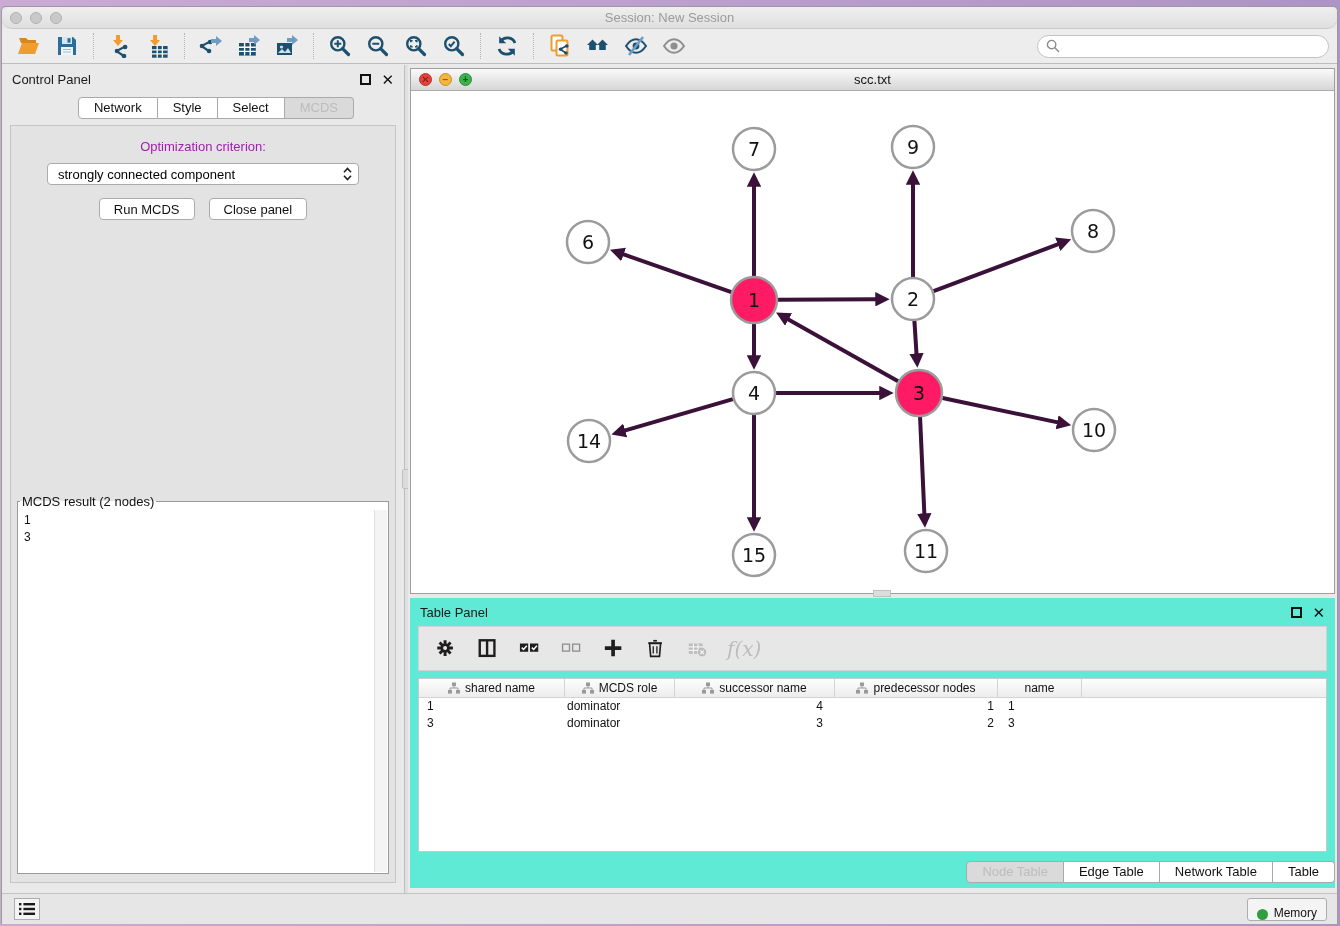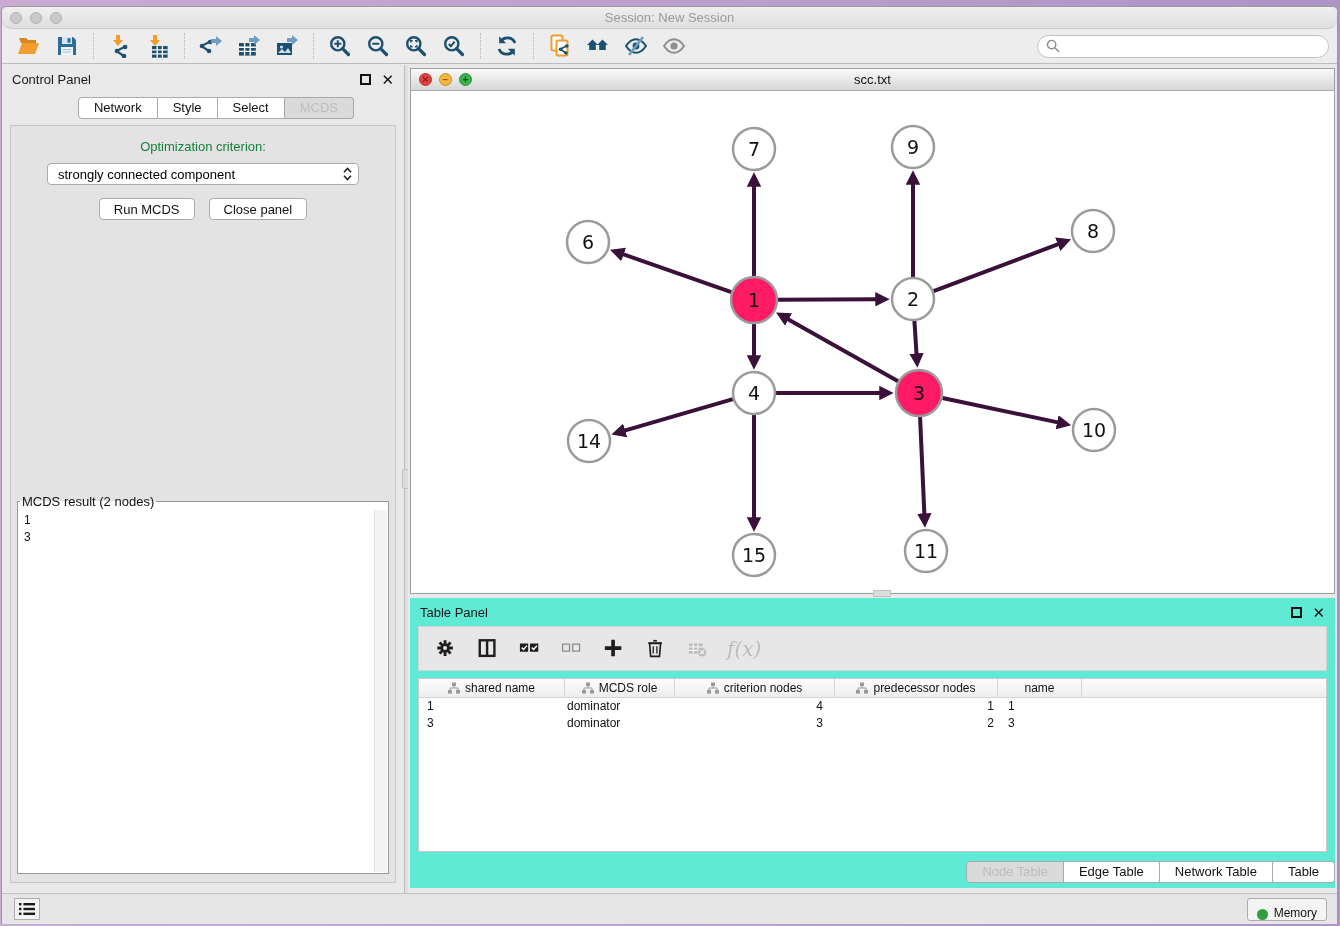--- a/index.html
+++ b/index.html
@@ -46,21 +46,21 @@
   .float-icon { width:11px; height:11px; border:2px solid #111; margin-right:10px; cursor:pointer; }
   .close-icon { font-size:15px; font-weight:bold; color:#111; cursor:pointer; line-height:11px; }
   .tab-row { display:flex; justify-content:center; margin-top:4px;padding-left:26px; }
   .tab { height:22px; line-height:20px; padding:0 15px; font-size:13px; background:#fff;
          border:1px solid #a9a9a9; border-left:none; cursor:pointer; color:#111; }
   .tab:first-child { border-left:1px solid #a9a9a9; border-radius:4px 0 0 4px; }
   .tab:last-child { border-radius:0 4px 4px 0; }
   .tab.active { background:#dadada; color:#bdbdbd; }
   .cp-content { position:absolute; left:8px; right:8px; top:60px; bottom:10px;
                 background:#e3e3e3; border:1px solid #c6c6c6; }
-  .opt-label { text-align:center; margin-top:13px; font-size:13px; color:#15803d; }
+  .opt-label { text-align:center; margin-top:13px; font-size:13px; color:#a21caf; }
   .dropdown { margin:9px auto 0; width:312px; height:22px; background:#fff; border:1px solid #ababab;
               border-radius:4px; display:flex; align-items:center; padding:0 6px 0 10px;
               font-size:13px; cursor:pointer; position:relative; }
   .dd-value { flex:1; }
   .dd-arrows { display:flex; flex-direction:column; align-items:center; line-height:5px; }
   .dd-arrows svg { width:9px; height:14px; }
   .btn-row { display:flex; justify-content:center; gap:14px; margin-top:13px; }
   .btn { height:22px; padding:0 14px; background:#fff; border:1px solid #ababab; border-radius:4px;
          font-size:13px; color:#111; cursor:pointer; display:flex; align-items:center; }
   fieldset.result { position:absolute; left:6px; right:6px; top:368px; bottom:8px;
@@ -483,21 +483,21 @@
                 </div>
                 <div class="th" style="width: 160px;">
                   <svg viewBox="0 0 12 12">
                     <g fill="#9a9a9a">
                       <rect x="4" y="0.5" width="4" height="3.6"></rect>
                       <rect x="0" y="8" width="4" height="3.6"></rect>
    <rect x="8" y="8" width="4" height="3.6"></rect>
                       <path d="M6 4v2M2 8V6h8v2" stroke="#9a9a9a" fill="none"></path>
                     </g>
                   </svg>
-                  <span>criterion nodes</span>
+                  <span>successor name</span>
                 </div>
                 <div class="th" style="width: 163px;">
                   <svg viewBox="0 0 12 12">
                     <g fill="#9a9a9a">
                       <rect x="4" y="0.5" width="4" height="3.6"></rect>
                       <rect x="0" y="8" width="4" height="3.6"></rect>
    <rect x="8" y="8" width="4" height="3.6"></rect>
                       <path d="M6 4v2M2 8V6h8v2" stroke="#9a9a9a" fill="none"></path>
                     </g>
                   </svg>

